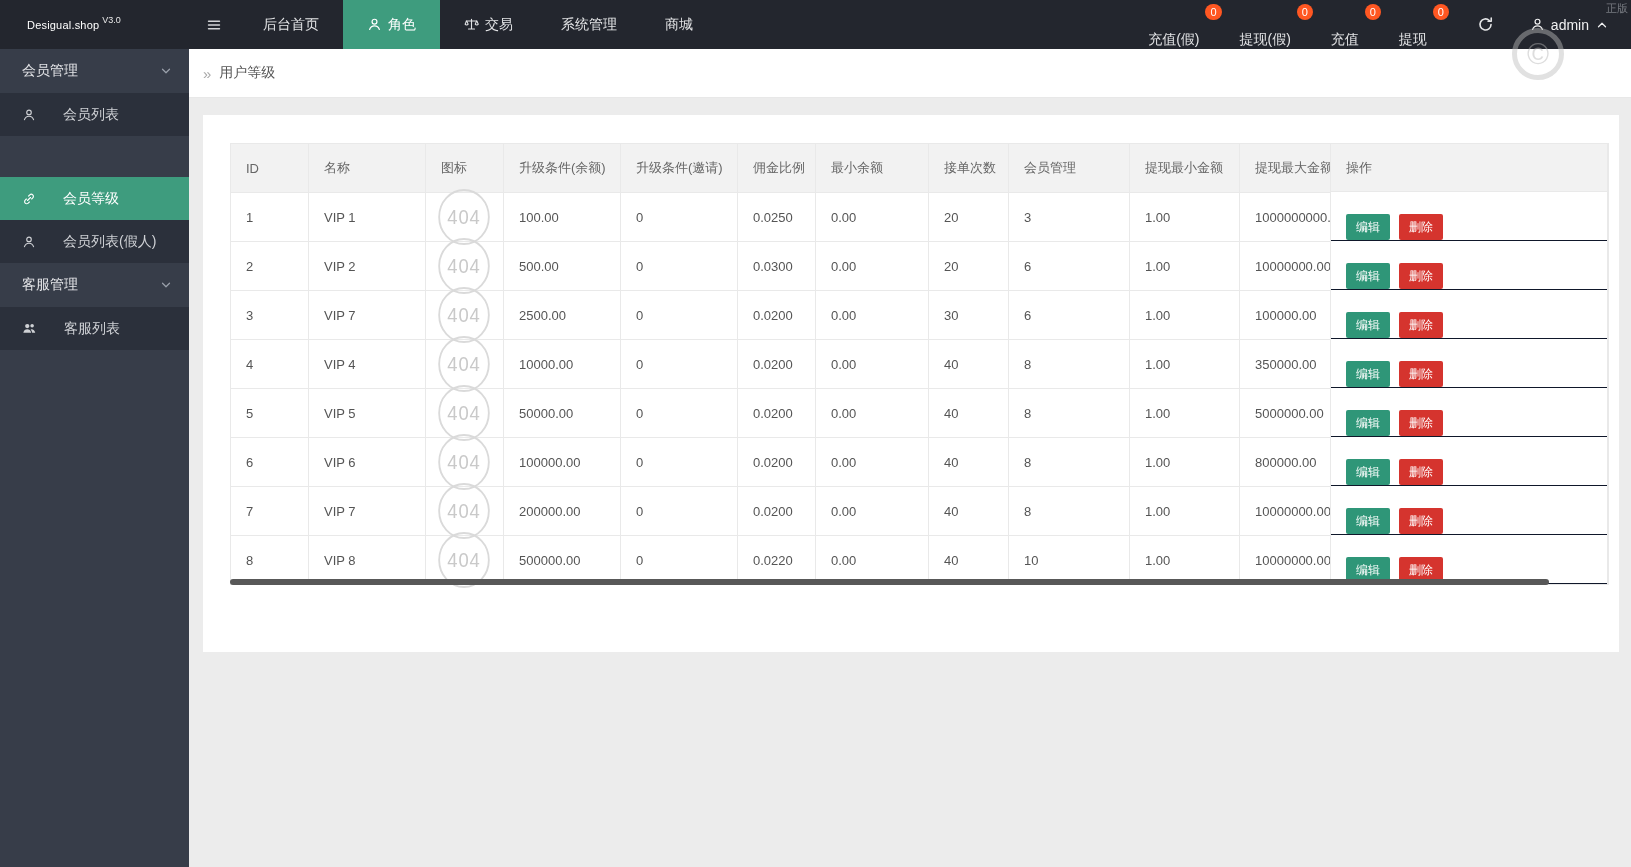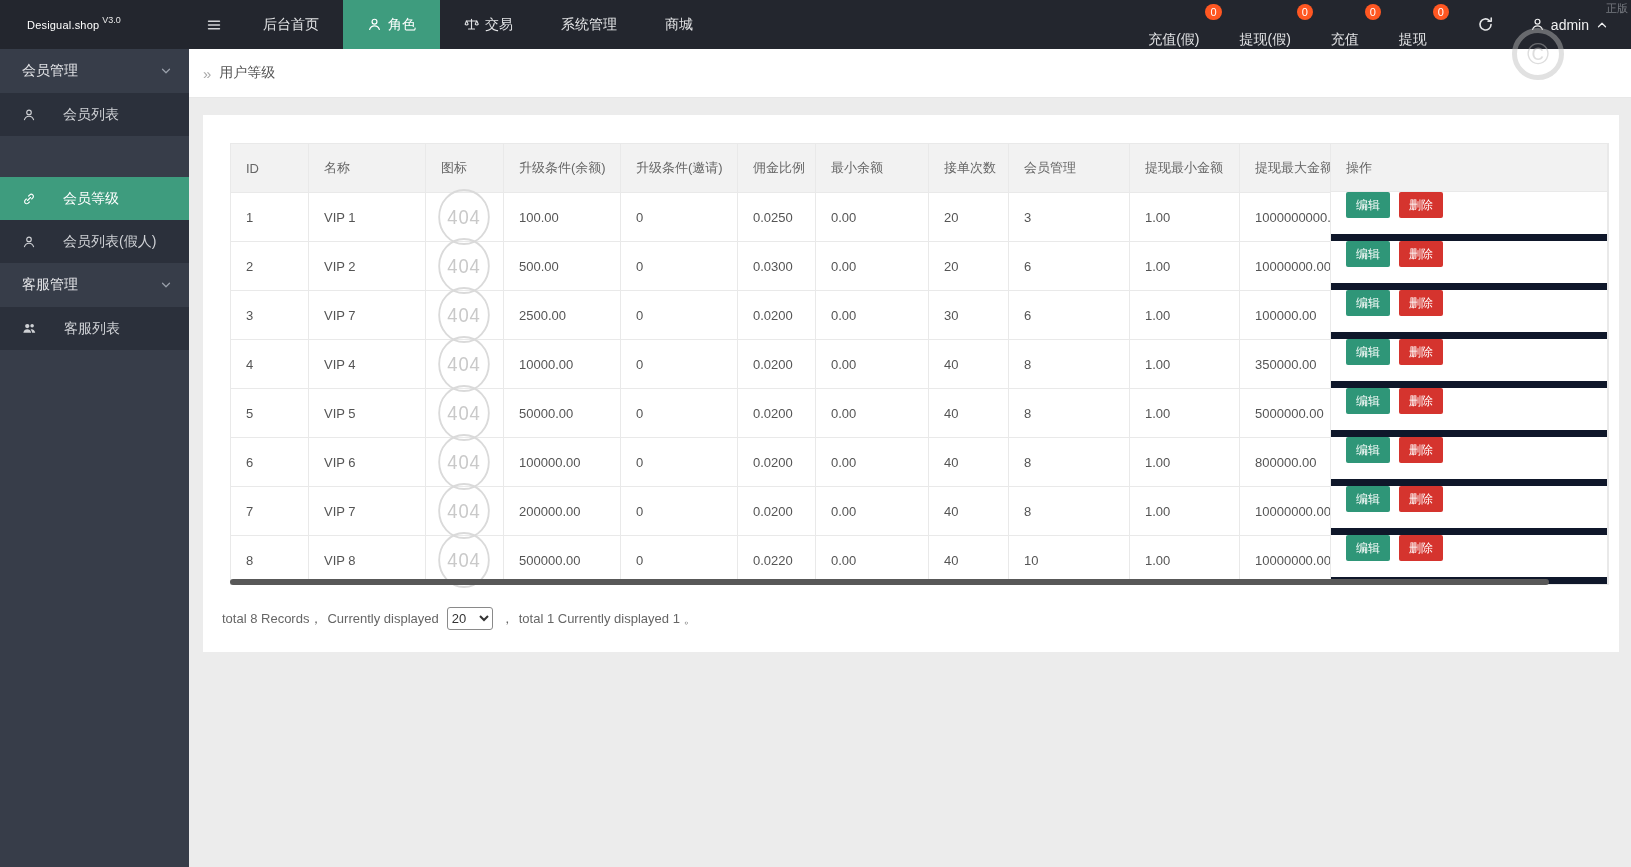--- a/index.html
+++ b/index.html
@@ -86,22 +86,22 @@
     position:absolute; left:1100px; top:0; width:278px; height:441px;
     background:#fff; z-index:2;
     border-left:1px solid #e9e9e9; border-right:1px solid #e9e9e9;
   }
   .ops-header {
     height:49px; background:#f2f2f2; border-top:1px solid #e9e9e9;
     border-bottom:1px solid #e9e9e9; display:flex; align-items:center;
     padding-left:15px; font-size:13px; color:#666;
   }
   .ops-row {
-    height:49px; border-bottom:7px solid #0f172a; display:flex;
-    align-items:flex-start; padding-left:15px; gap:9px;
+    height:49px; border-bottom:1px solid #0f172a; display:flex;
+    align-items:flex-end; padding-left:15px; gap:9px;
   }
   .btn { border:none; height:26px; padding:0 10px; border-radius:2px; color:#fff; font-size:12px; cursor:pointer; font-family:inherit; }
   .btn.edit { background:#2f9678; }
   .btn.del  { background:#d5342e; }
 
   .hscroll-thumb {
     position:absolute; left:0; top:436px; width:1319px; height:6px;
     background:#585858; border-radius:3px; z-index:3; cursor:pointer;
   }
 
@@ -473,28 +473,19 @@
             <div class="ops-row">
     <button class="btn edit">编辑</button>
     <button class="btn del">删除</button>
   </div>
           </div>
       </div>
 
       <div class="hscroll-thumb"></div>
     </div>
 
-    <div class="table-footer">
-      <span>total 8 Records，</span>
-      <span>Currently displayed</span>
-      <select class="page-size-select">
-        <option>20</option>
-      </select>
-      <span>，</span>
-      <span>total 1 Currently displayed 1 。</span>
-    </div>
   </div>
 </main>
 
 <div class="wm-corner">正版</div>
 <div class="wm-circle">
   <span>©</span>
 </div>
 
 </body></html>

